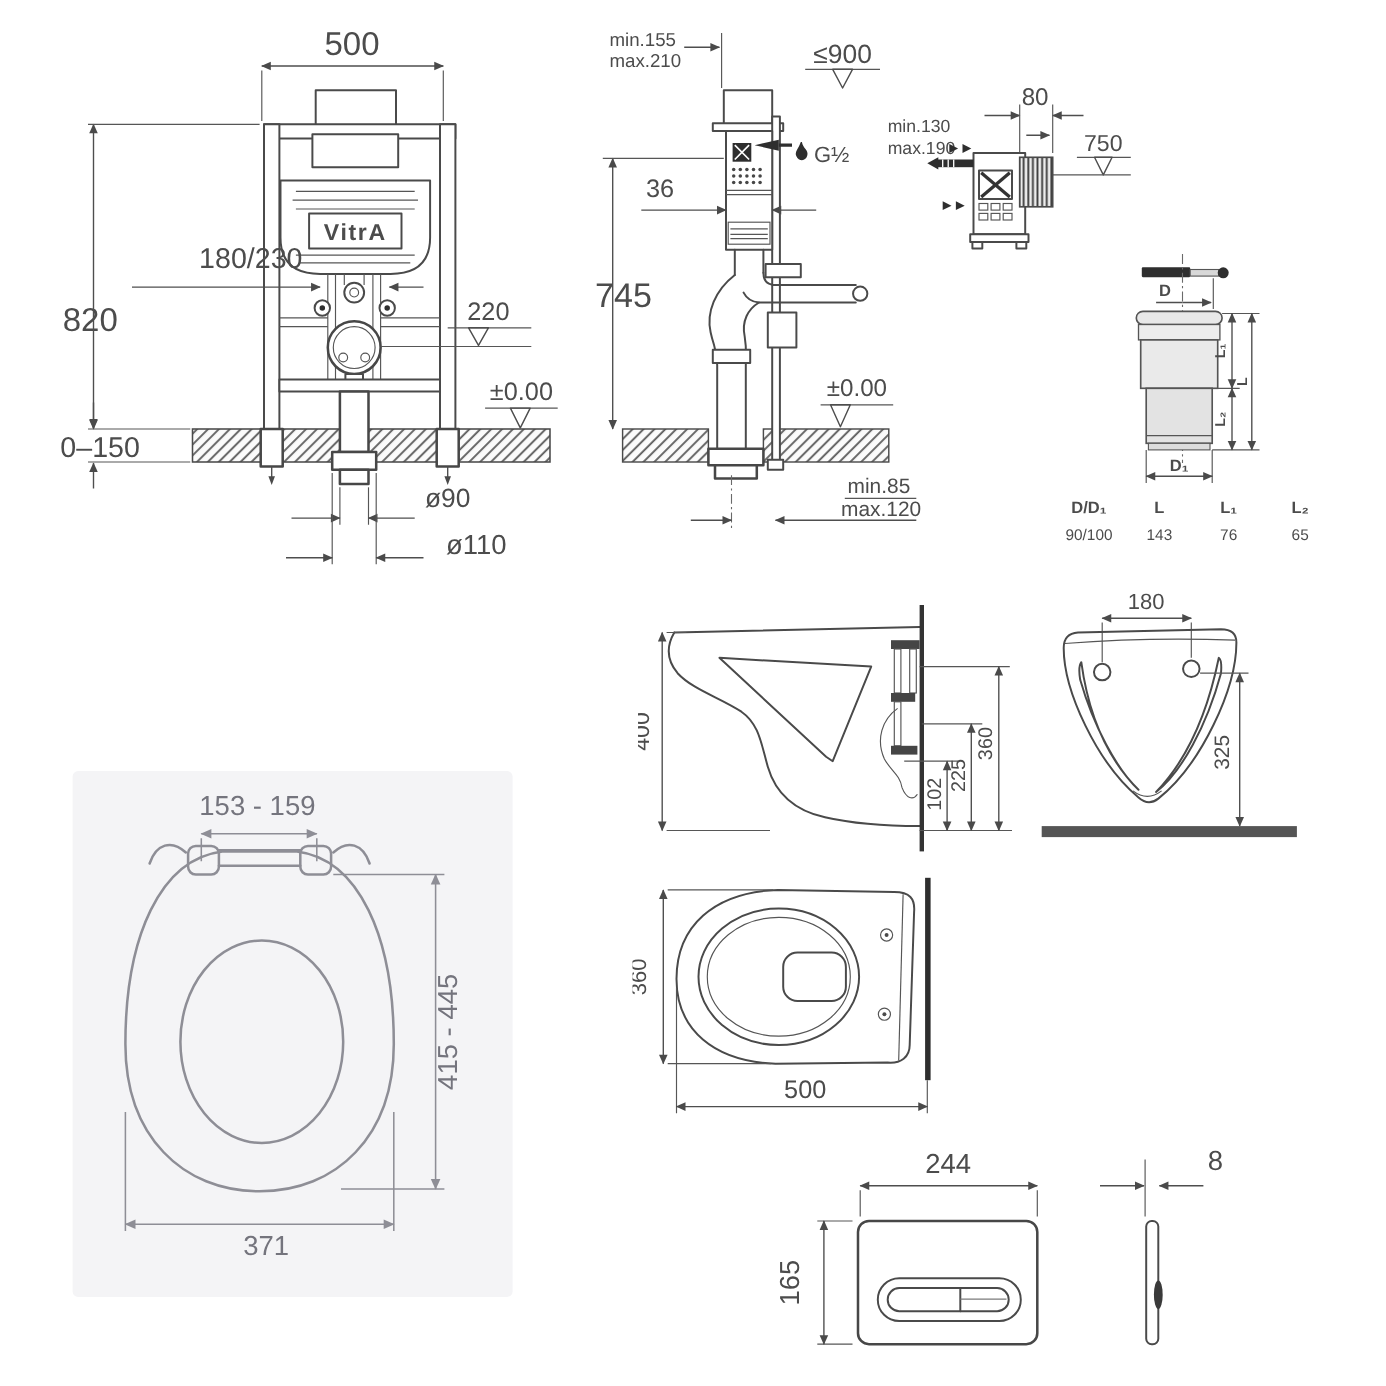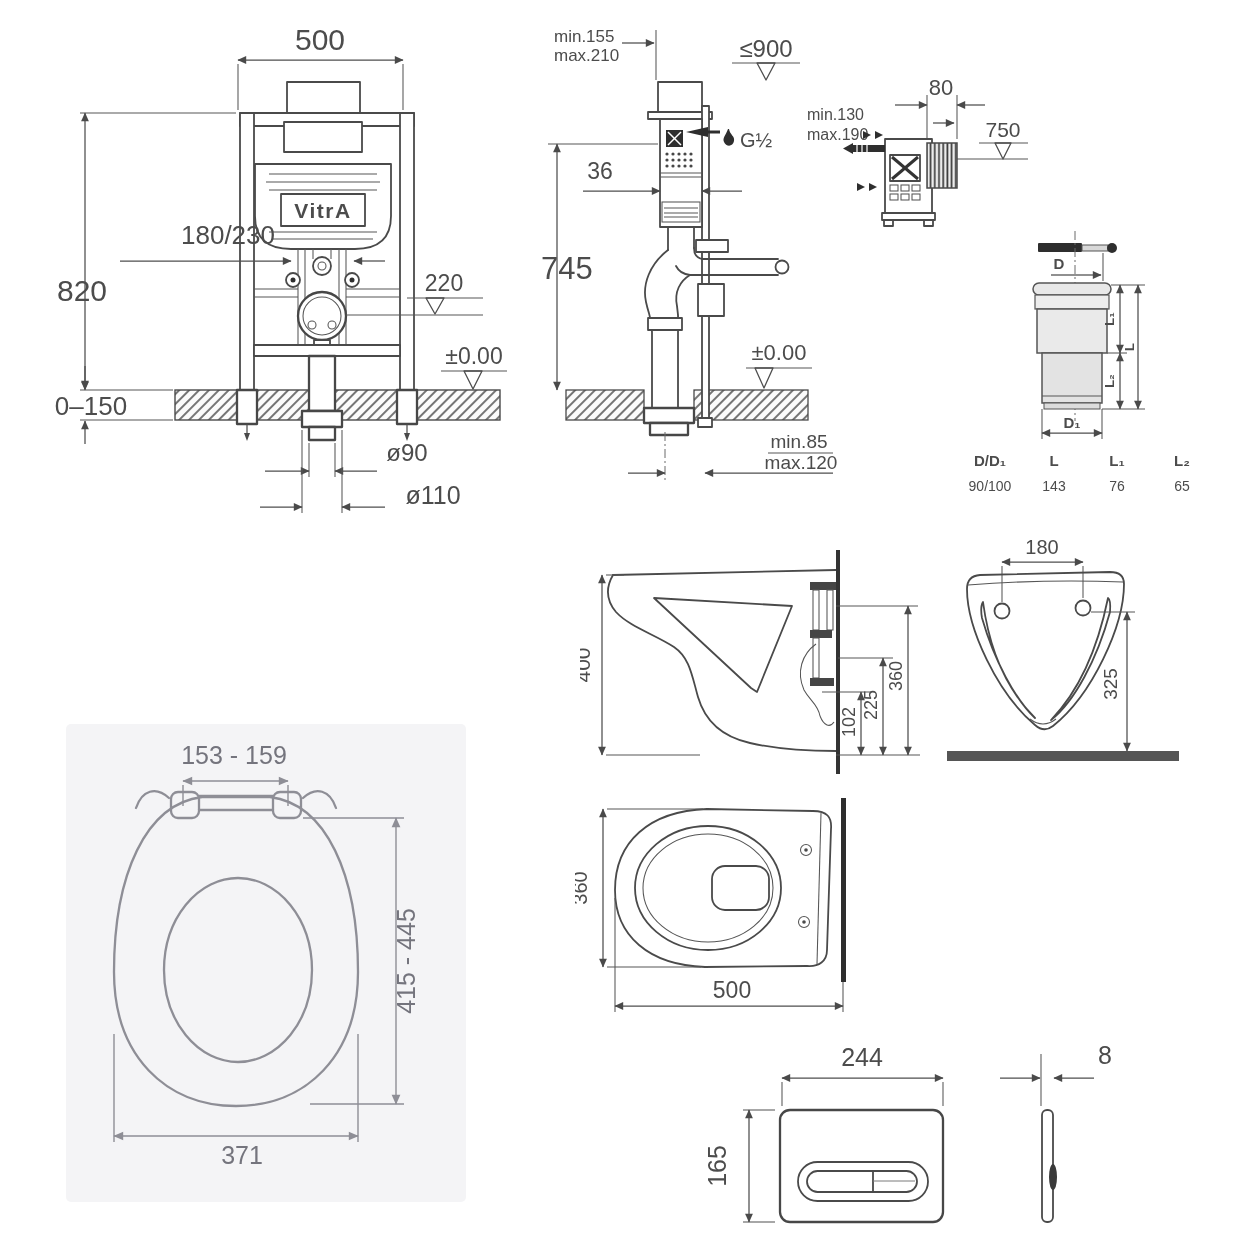--- a/index.html
+++ b/index.html
@@ -1,21 +1,21 @@
 <!DOCTYPE html>
 <html><head>
 <meta charset="utf-8">
 <style>
   * { margin:0; padding:0; box-sizing:border-box; }
   html,body { background:#ffffff; }
   body { width:1260px; height:1260px; overflow:hidden; }
   #sheet { position:relative; width:1260px; height:1260px; background:#ffffff; font-family:"Liberation Sans", sans-serif; }
   .panel { position:absolute; }
   svg text { font-family:"Liberation Sans", sans-serif; fill:#4c4c4c; }
-  .seat-card { position:absolute; left:66px; top:724px; width:400px; height:478px; background:#f4f4f6; border-radius:5px; }
+  .seat-card { position:absolute; left:66px; top:701px; width:400px; height:478px; background:#f4f4f6; border-radius:5px; }
   .ln  { fill:none; stroke:#4a4a4a; stroke-width:1.8; stroke-linecap:round; stroke-linejoin:round; }
   .lnw { fill:#ffffff; stroke:#4a4a4a; stroke-width:1.8; stroke-linejoin:round; }
   .ln2 { fill:#ffffff; stroke:#474747; stroke-width:2.3; stroke-linejoin:round; }
   .thin{ fill:none; stroke:#565656; stroke-width:1.05; }
   .dim { fill:none; stroke:#4e4e4e; stroke-width:1.25; }
   .cl  { fill:none; stroke:#6a6a6a; stroke-width:1; stroke-dasharray:9 3 2 3; }
   .dk  { fill:#2e2e2e; stroke:none; }
   .tri { fill:none; stroke:#4e4e4e; stroke-width:1.3; stroke-linejoin:round; }
   .lnL { fill:none; stroke:#8e8e96; stroke-width:2.3; stroke-linecap:round; stroke-linejoin:round; }
   .dimL{ fill:none; stroke:#8e8e96; stroke-width:1.4; }

